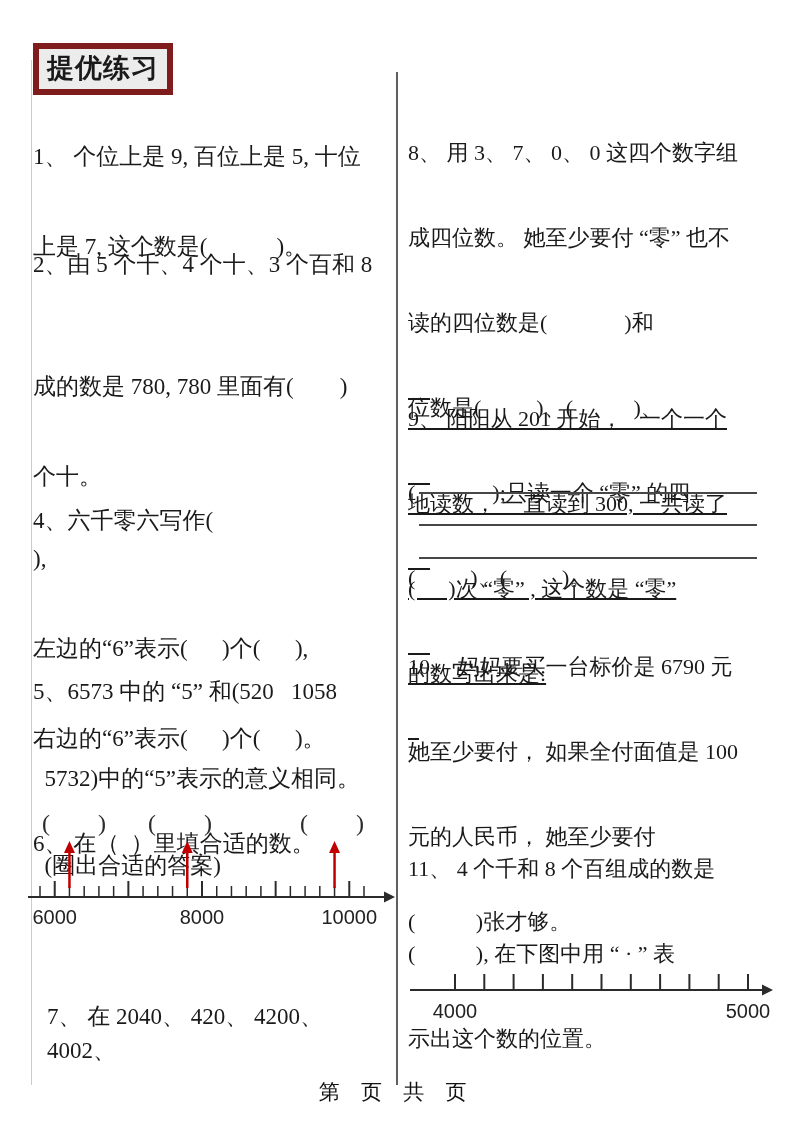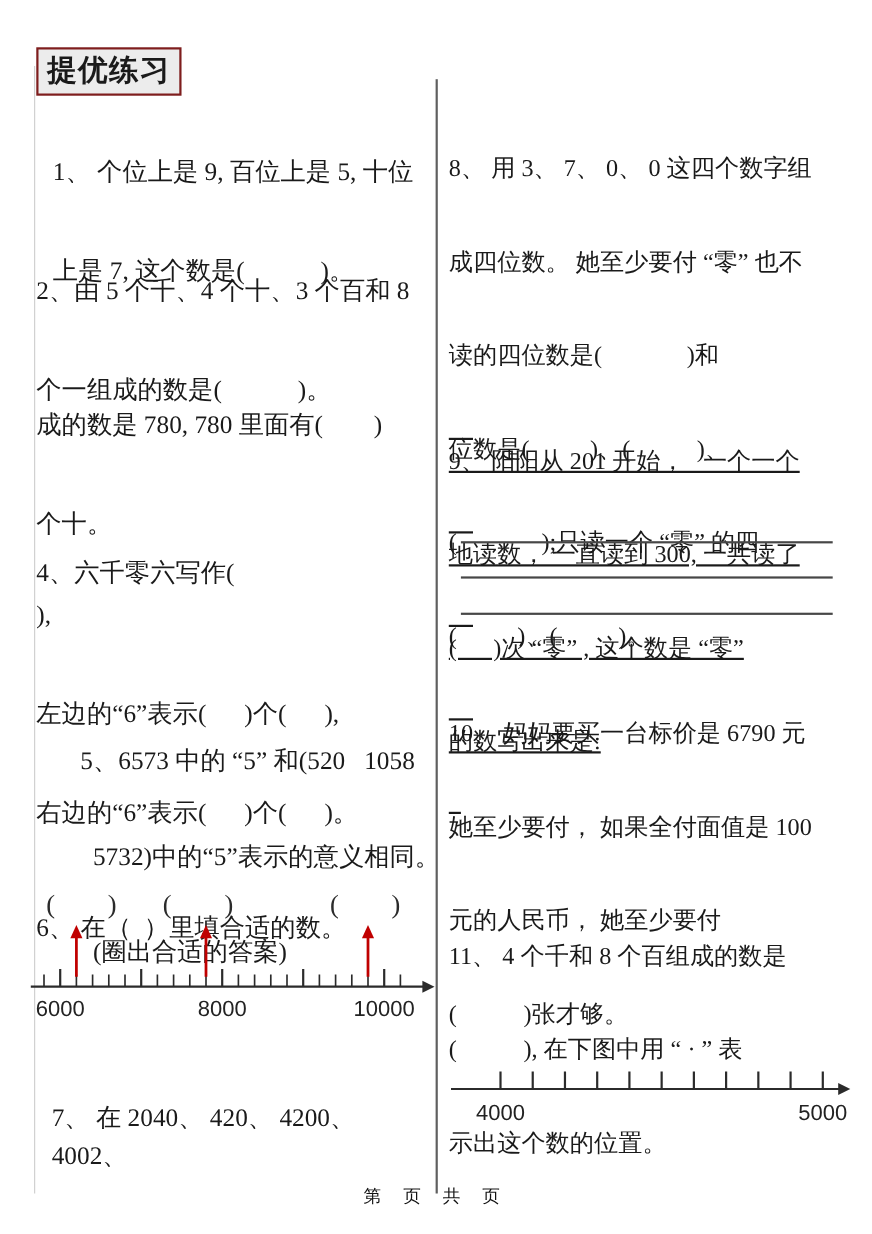--- a/index.html
+++ b/index.html
@@ -2,78 +2,77 @@
 <html><head>
 <meta charset="utf-8">
 <style>
   html,body{margin:0;padding:0;background:#ffffff;}
   .page{
     position:relative;width:793px;height:1122px;background:#ffffff;overflow:hidden;
     font-family:"Liberation Serif","DejaVu Serif",serif;color:#1a1a1a;
   }
   .title-box{
     position:absolute;left:33px;top:43px;
-    border:2px solid #7f1d1d;background:#ececec;
+    border:6px solid #7f1d1d;background:#ececec;
     padding:1px 8px 3px 8px;font-size:27px;font-weight:bold;letter-spacing:1px;
   }
   .divider{position:absolute;left:396px;top:72px;width:2px;height:1013px;background:#5f5f5f;}
   .edge-rule{position:absolute;left:31px;top:60px;width:1px;height:1025px;background:#cccccc;}
   .q{position:absolute;white-space:pre-wrap;font-size:23px;}
   .q.right{font-size:22px;}
   .lh38 div{line-height:38px;}
   .lh35 div{line-height:35px;}
   .lh34 div{line-height:34px;padding-left:14px;}
   .lh33 div{line-height:33px;}
   .paren-row{position:absolute;left:0;top:810px;width:400px;height:34px;font-size:24px;color:#2b2b2b;}
   .paren-row span{position:absolute;white-space:pre;}
   .pr1{left:42px;}
   .pr2{left:148px;}
   .pr3{left:300px;}
   .ansline{position:absolute;left:419px;width:338px;height:0;border-top:2px solid #474747;}
   .footer{
     position:absolute;left:0;top:1078px;width:793px;text-align:center;
-    font-size:16px;letter-spacing:8px;color:#111;
+    font-size:21px;letter-spacing:8px;color:#111;
   }
   svg.numberline{position:absolute;}
   #nl-top{left:26px;top:833px;}
   #nl-bottom{left:405px;top:948px;}
 </style>
 </head>
 <body>
 
 <div class="page">
 
   <div class="edge-rule"></div>
 
   <div class="title-box">提优练习</div>
 
   <div class="divider"></div>
 
-  <div class="q lh38" style="left:33px;top:86px;width:346px;padding-left:15px;">
+  <div class="q lh38" style="left:33px;top:86px;width:346px;">
     <div>1、 个位上是 9, 百位上是 5, 十位</div>
     <div>上是 7, 这个数是(            )。</div>
   </div>
 
   <div class="q lh38" style="left:33px;top:194px;width:362px;">
     <div>2、由 5 个千、4 个十、3 个百和 8</div>
-    <div>个一组成的数是(            )。</div>
   </div>
 
   <div class="q lh38" style="left:33px;top:316px;width:362px;">
     <div>成的数是 780, 780 里面有(        )</div>
     <div>个十。</div>
   </div>
 
   <div class="q lh38" style="left:33px;top:450px;width:298px;">
     <div>4、六千零六写作(                      ),</div>
     <div>左边的“6”表示(      )个(      ),</div>
     <div>右边的“6”表示(      )个(      )。</div>
   </div>
 
-  <div class="q lh35" style="left:33px;top:622px;width:438px;padding-left:40px;">
+  <div class="q lh35" style="left:33px;top:622px;width:438px;">
     <div>5、6573 中的 “5” 和(520   1058</div>
     <div>  5732)中的“5”表示的意义相同。</div>
     <div>  (圈出合适的答案)</div>
   </div>
 
   <div class="q" style="left:33px;top:776px;width:362px;">
     <div>6、 在（  ）里填合适的数。</div>
   </div>
 
   <div class="paren-row">

